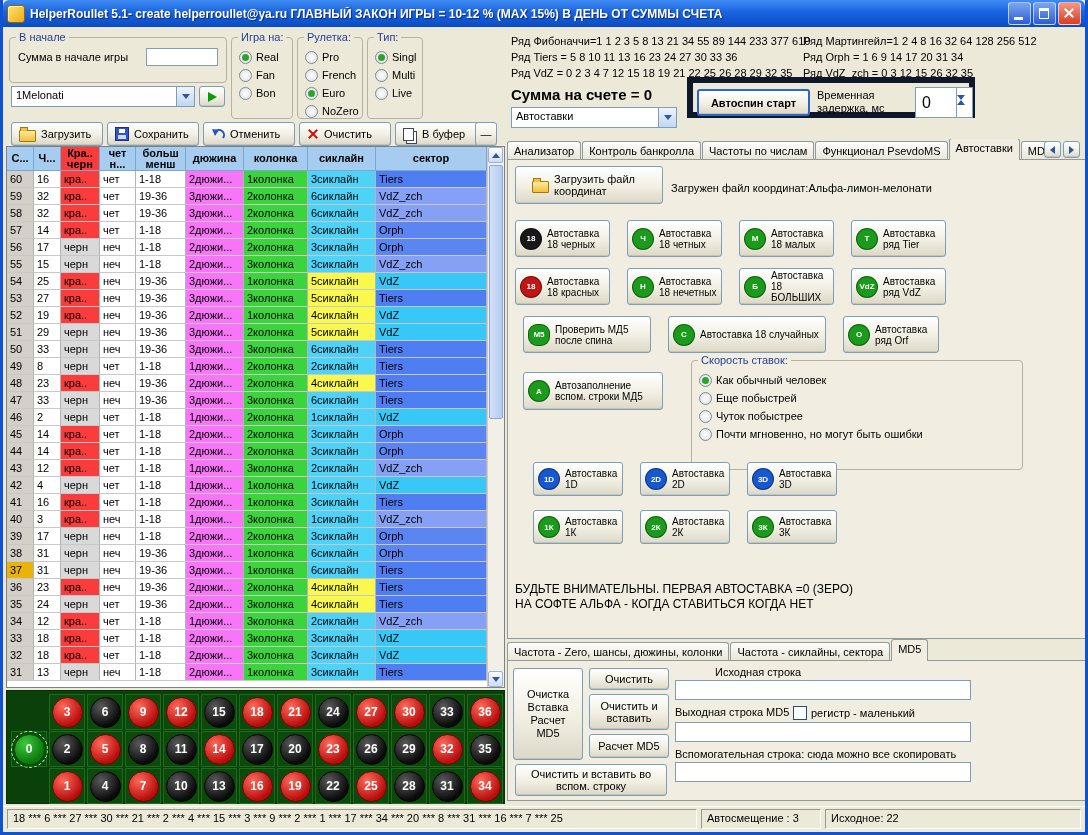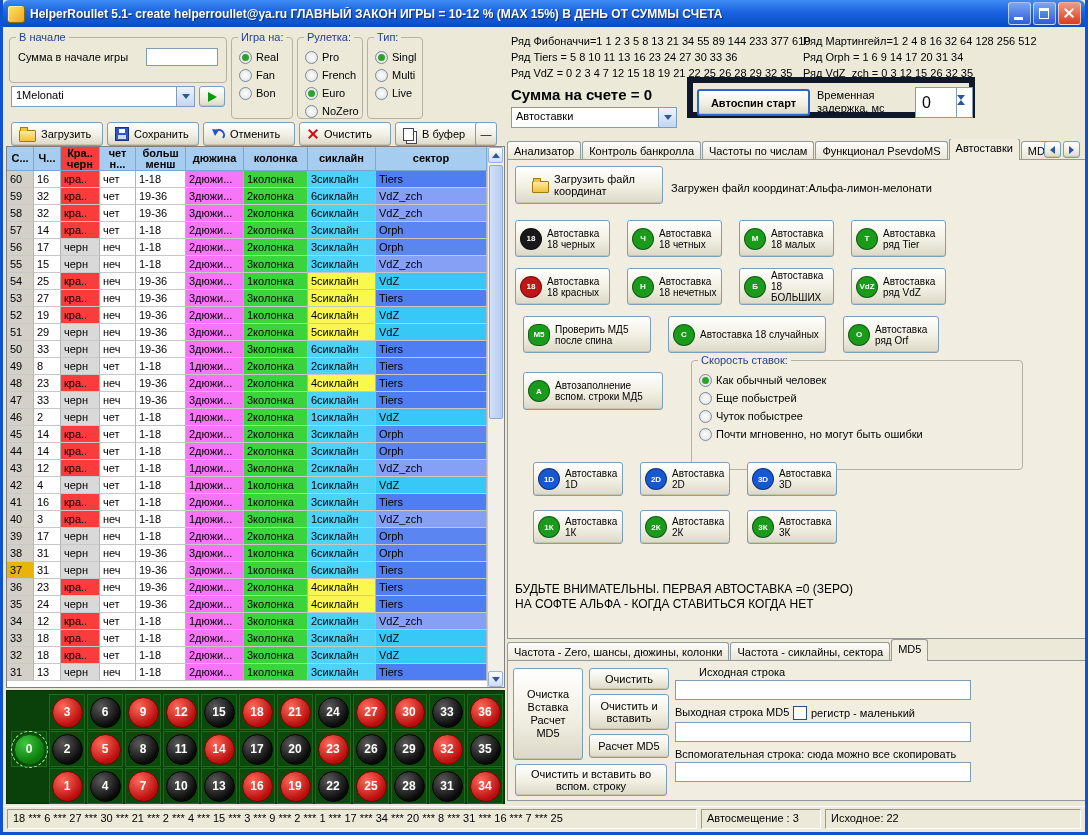--- a/index.html
+++ b/index.html
@@ -913,21 +913,21 @@
       <div class="tab">Частота - сиклайны, сектора</div>
       <div class="tab active">MD5</div>
     </div>
   <div class="bpanel"></div>
 
   <button class="btn stackbtn">Очистка Вставка Расчет MD5</button>
   <button class="btn clrbtn">Очистить</button>
   <button class="btn clrpbtn">Очистить и вставить</button>
   <button class="btn calcbtn">Расчет MD5</button>
 
-  <div class="mlabel" style="left:696px;top:666px">Исходная строка</div>
+  <div class="mlabel" style="left:712px;top:666px">Исходная строка</div>
   <input class="tinput minput" style="left: 672px; top: 680px;">
   <div class="mlabel" style="left:672px;top:706px">Выходная строка MD5</div>
   <div class="regbox">
     <span class="cbx"></span>
     <span>регистр - маленький</span>
   </div>
   <input class="tinput minput" style="left: 672px; top: 722px;">
   <div class="mlabel" style="left:672px;top:748px">Вспомогательная строка: сюда можно все скопировать</div>
   <input class="tinput minput" style="left: 672px; top: 762px;">
   <button class="btn helpbtn">Очистить и вставить во вспом. строку</button>

